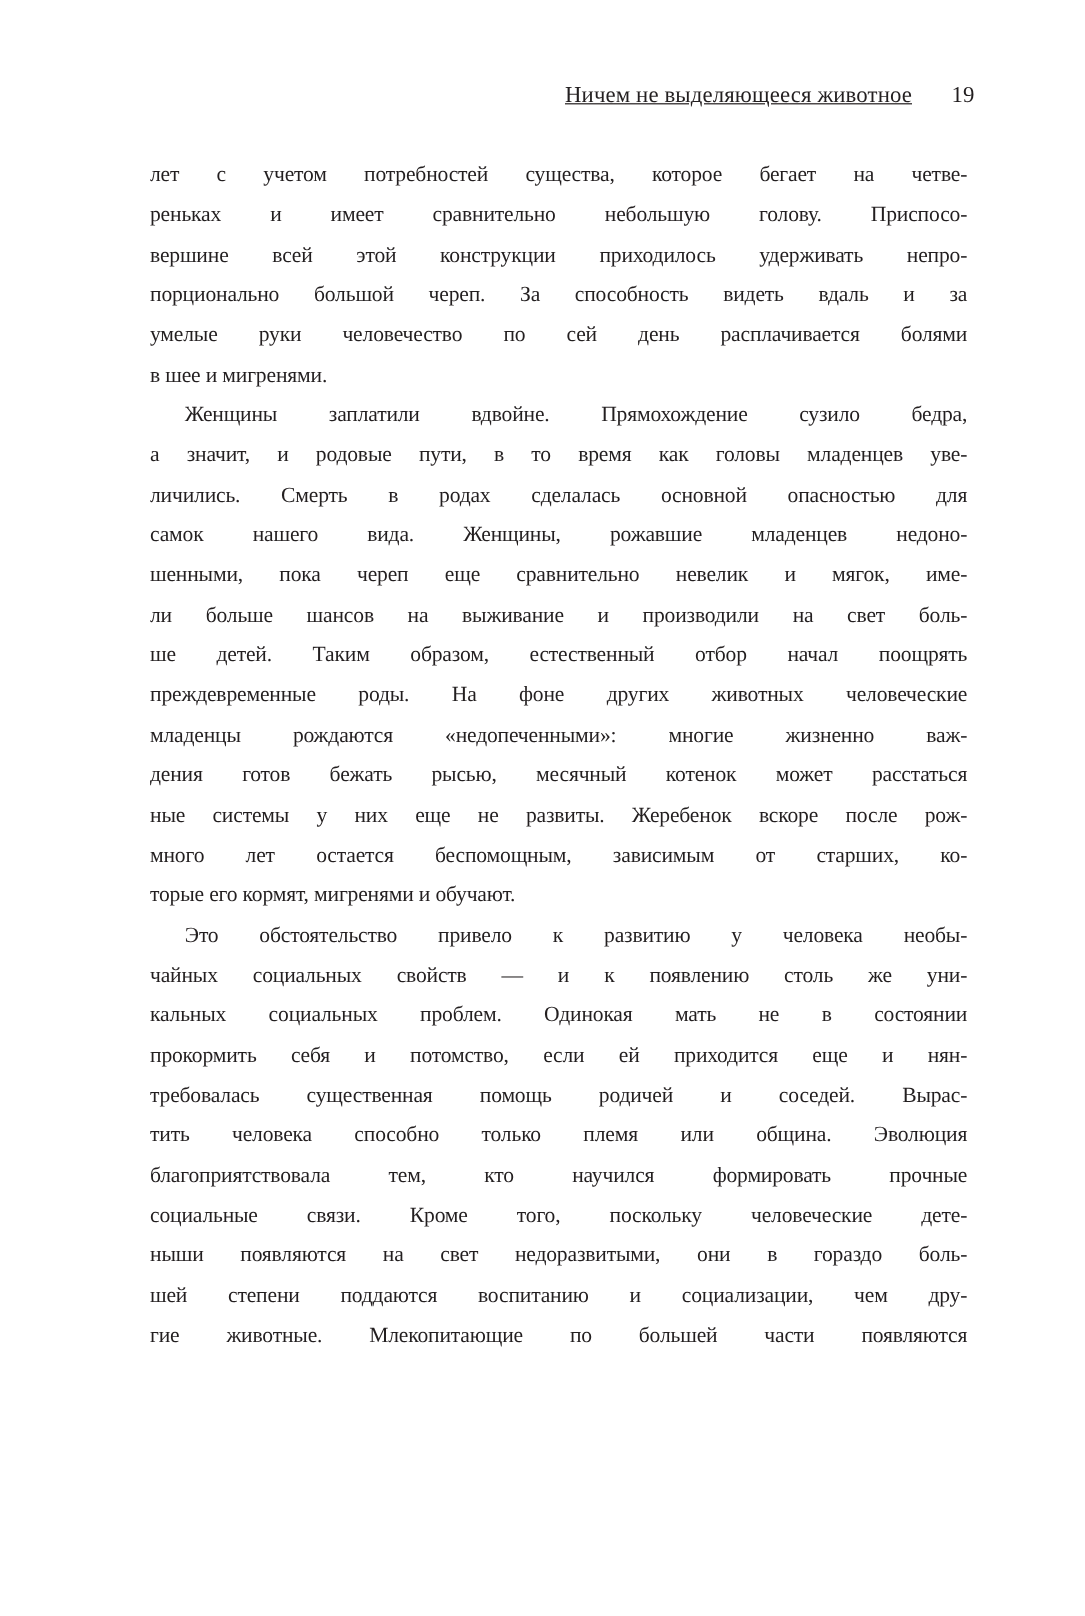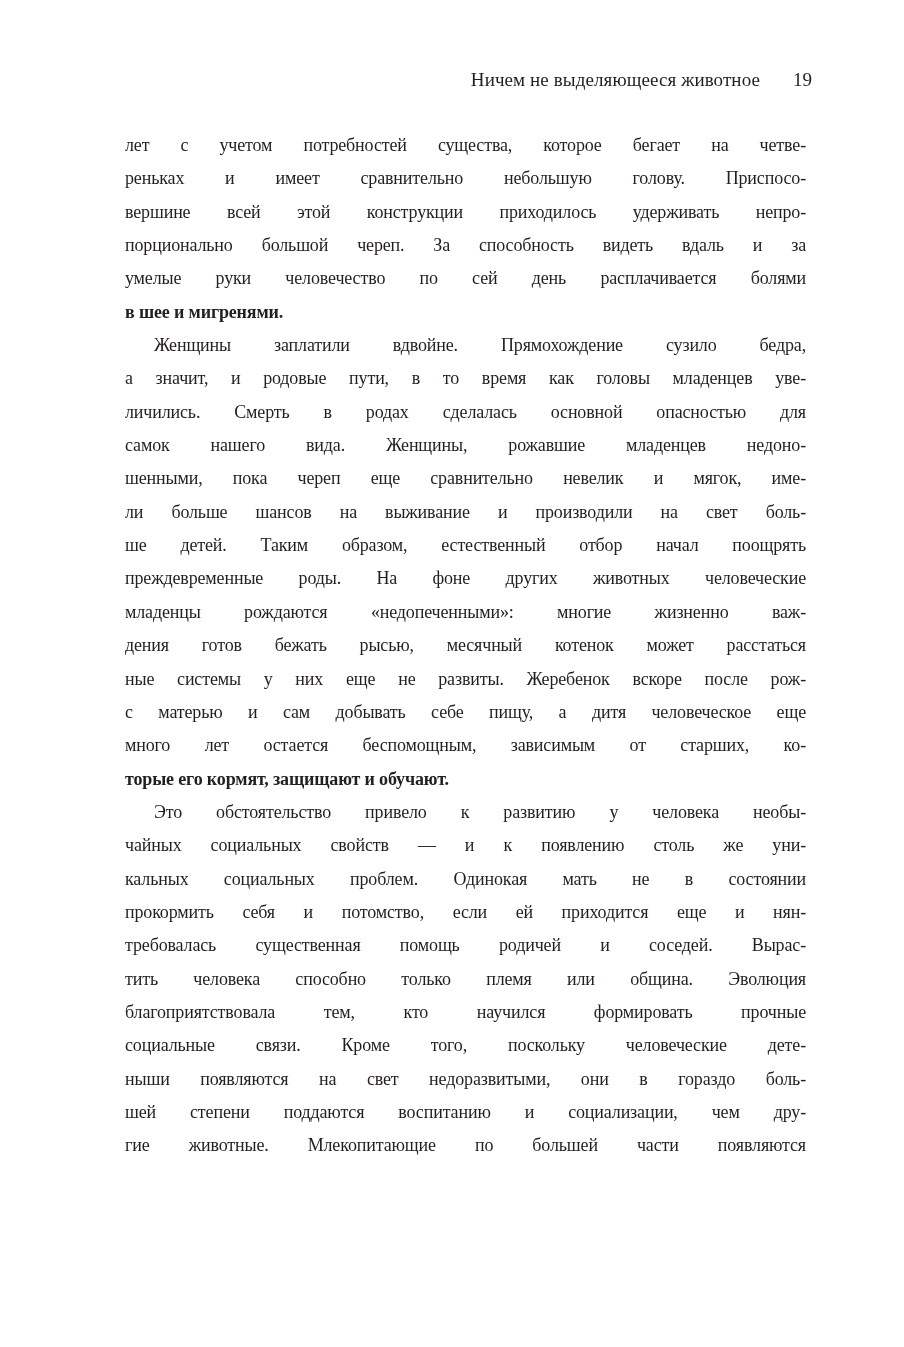--- a/index.html
+++ b/index.html
@@ -23,20 +23,21 @@
       height: 28px;
       font-size: 19px;
       line-height: 28px;
     }
     .running-title {
       position: absolute;
       right: 52px;
       top: 0;
       white-space: nowrap;
       letter-spacing: 0.1px;
+      text-decoration: underline;
     }
     .page-number {
       position: absolute;
       right: 0;
       top: 0;
       white-space: nowrap;
     }
     .text-block {
       position: absolute;
       top: 129px;
@@ -48,21 +49,20 @@
       height: 33.35px;
       line-height: 33.35px;
       font-size: 18px;
       white-space: nowrap;
       text-align: justify;
       text-align-last: justify;
       letter-spacing: -0.15px;
     }
     .line.last {
       text-align-last: left;
-      font-weight: bold;
     }
     .line.indent {
       padding-left: 29px;
     }
   </style>
 </head>
 <body>
 
 <div class="running-head">
   <span class="running-title">Ничем не выделяющееся животное</span>
@@ -85,23 +85,22 @@
     <span class="line">а значит, и родовые пути, в то время как головы младенцев уве-</span>
     <span class="line">личились. Смерть в родах сделалась основной опасностью для</span>
     <span class="line">самок нашего вида. Женщины, рожавшие младенцев недоно-</span>
     <span class="line">шенными, пока череп еще сравнительно невелик и мягок, име-</span>
     <span class="line">ли больше шансов на выживание и производили на свет боль-</span>
     <span class="line">ше детей. Таким образом, естественный отбор начал поощрять</span>
     <span class="line">преждевременные роды. На фоне других животных человеческие</span>
     <span class="line">младенцы рождаются «недопеченными»: многие жизненно важ-</span>
     <span class="line">дения готов бежать рысью, месячный котенок может расстаться</span>
     <span class="line">ные системы у них еще не развиты. Жеребенок вскоре после рож-</span>
-    <span class="line">с матерью и сам добывать себе пищу, а дитя человеческое еще</span>
     <span class="line">много лет остается беспомощным, зависимым от старших, ко-</span>
-    <span class="line last">торые его кормят, защищают и обучают.</span>
+    <span class="line last">торые его кормят, мигренями и обучают.</span>
   </div>
 
   <div>
     <span class="line indent">Это обстоятельство привело к развитию у человека необы-</span>
     <span class="line">чайных социальных свойств — и к появлению столь же уни-</span>
     <span class="line">кальных социальных проблем. Одинокая мать не в состоянии</span>
     <span class="line">прокормить себя и потомство, если ей приходится еще и нян-</span>
     <span class="line">требовалась существенная помощь родичей и соседей. Вырас-</span>
     <span class="line">тить человека способно только племя или община. Эволюция</span>
     <span class="line">благоприятствовала тем, кто научился формировать прочные</span>

